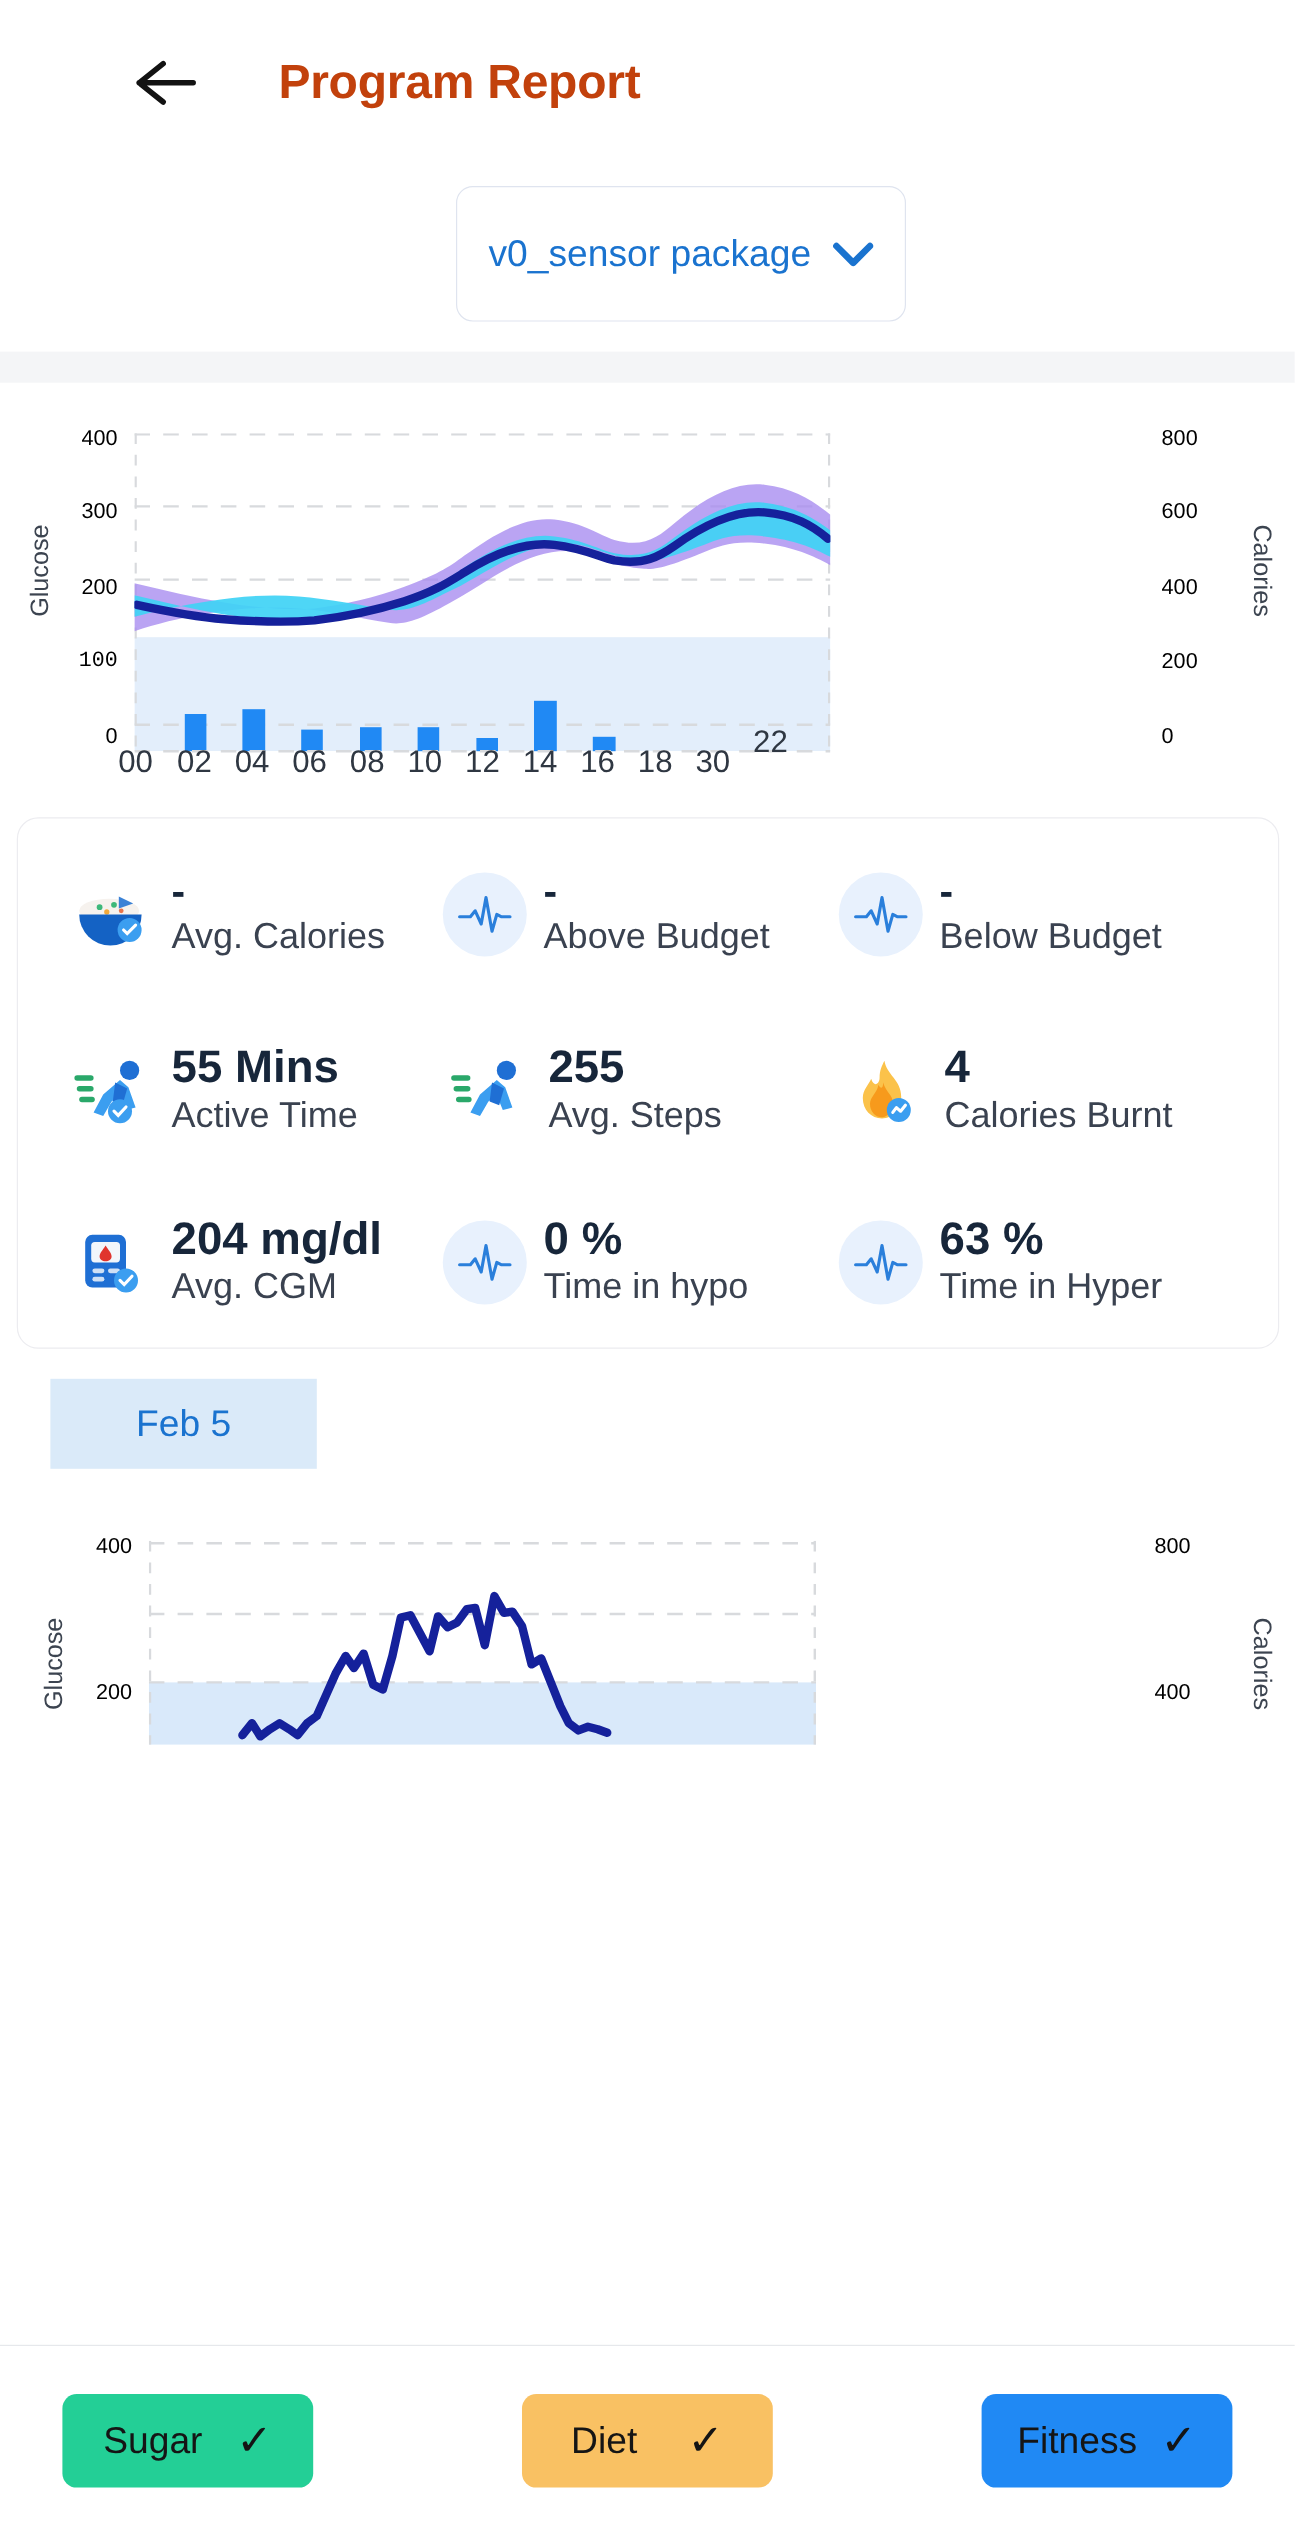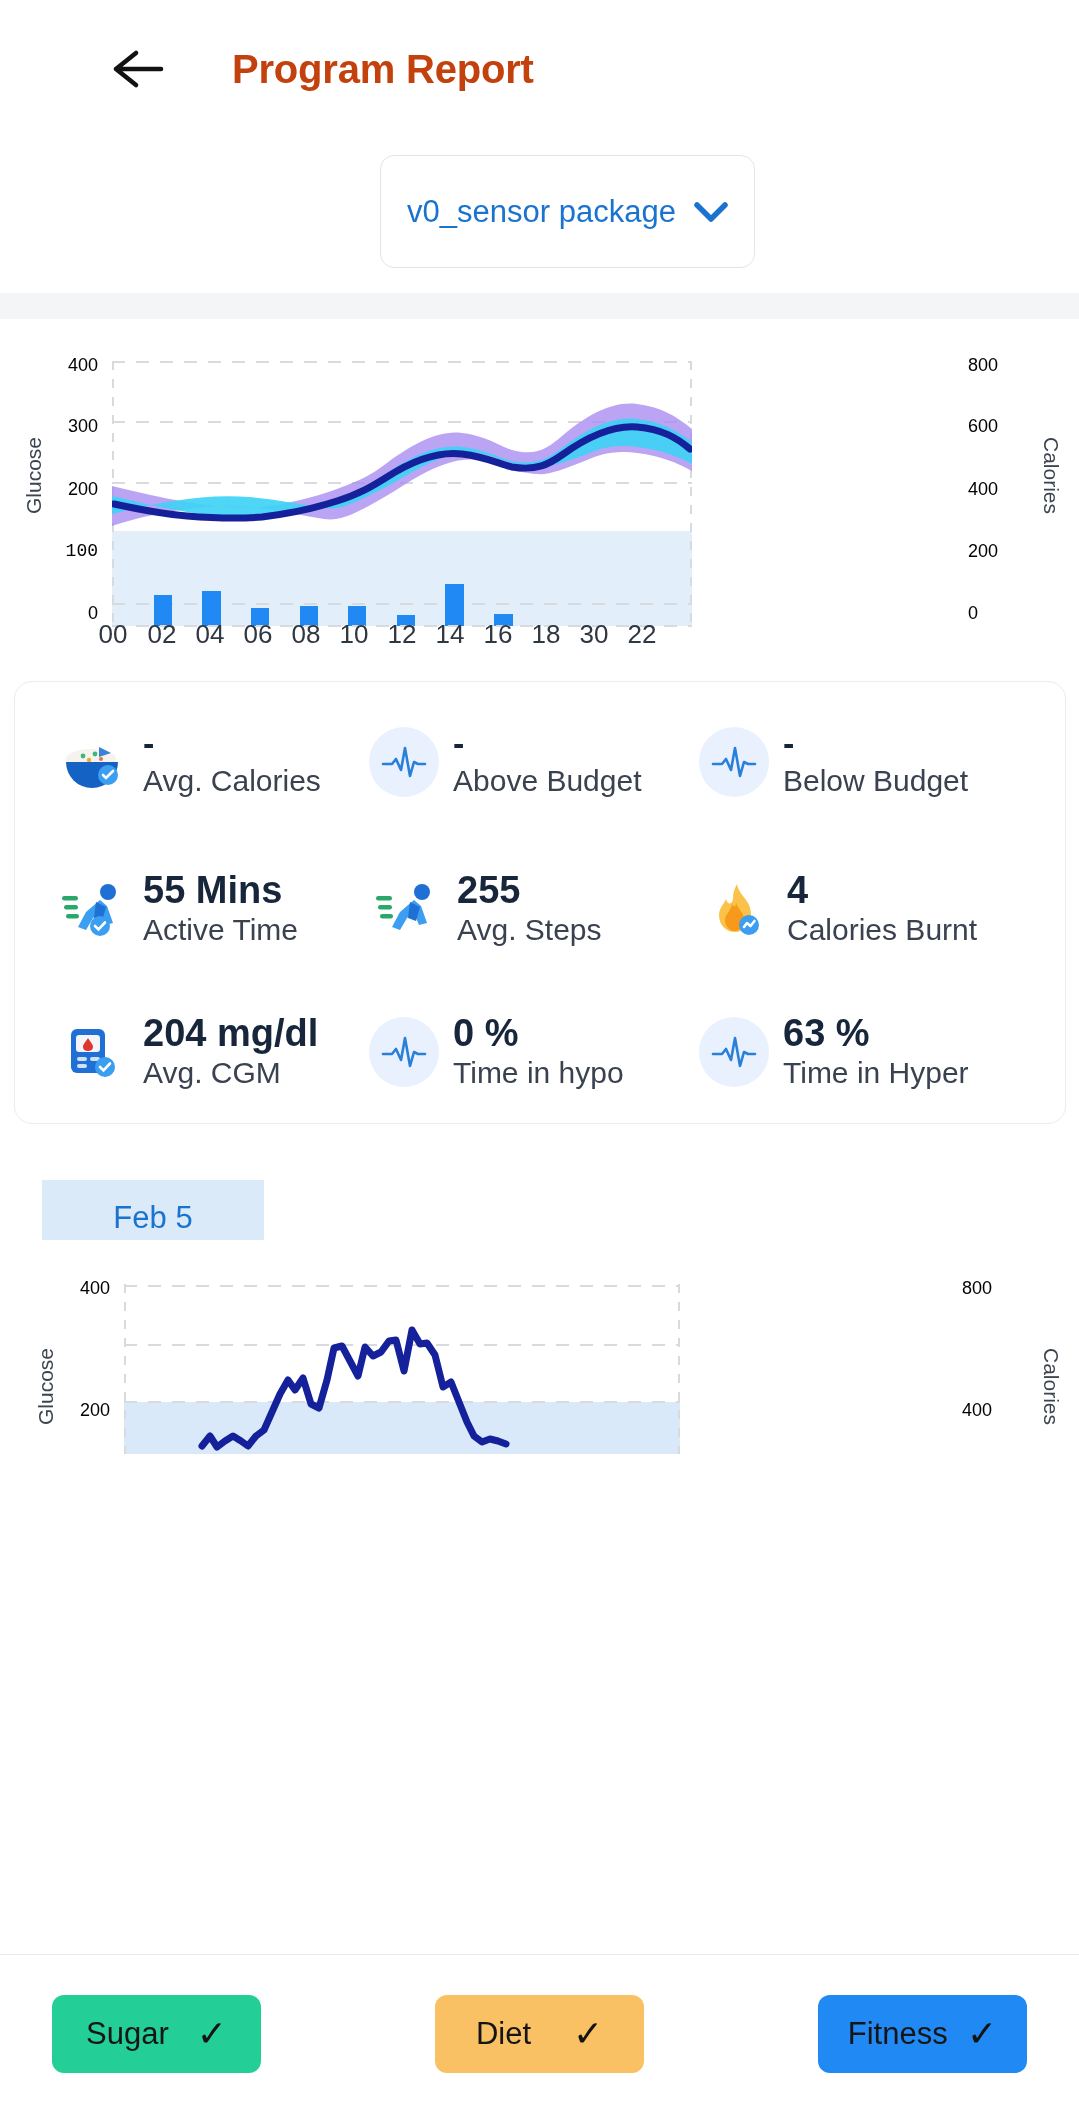--- a/index.html
+++ b/index.html
@@ -113,21 +113,21 @@
     line-height: 1.08; white-space: nowrap;
   }
   .stat-value.dash { font-size: 34px; }
   .stat-label {
     font-size: 30px; color: #3a4250; line-height: 1.15;
     white-space: nowrap; margin-top: 2px;
   }
 
   
   .date-chip {
-    position: absolute; left: 42px; top: 1180px;
+    position: absolute; left: 42px; top: 1149px;
     width: 222px; height: 75px;
     background: #daeaf9;
     display: flex; align-items: center; justify-content: center;
   }
   .date-chip span { font-size: 31px; color: #1a73cf; }
 
   
   .chart2 {
     position: absolute; left: 0; top: 1240px; width: 1079px; height: 215px;
     overflow: hidden;
@@ -248,21 +248,21 @@
       <div class="xtick" style="left:137px; top:300px; width:50px;">02</div>
       <div class="xtick" style="left:185px; top:300px; width:50px;">04</div>
       <div class="xtick" style="left:233px; top:300px; width:50px;">06</div>
       <div class="xtick" style="left:281px; top:300px; width:50px;">08</div>
       <div class="xtick" style="left:329px; top:300px; width:50px;">10</div>
       <div class="xtick" style="left:377px; top:300px; width:50px;">12</div>
       <div class="xtick" style="left:425px; top:300px; width:50px;">14</div>
       <div class="xtick" style="left:473px; top:300px; width:50px;">16</div>
       <div class="xtick" style="left:521px; top:300px; width:50px;">18</div>
       <div class="xtick" style="left:569px; top:300px; width:50px;">30</div>
-      <div class="xtick" style="left:617px; top:300px; width:50px;">22</div>
+      <div class="xtick" style="left:617px; top:284px; width:50px;">22</div>
     </div>
   </div>
 
   <div class="stats-card">
 
     <div class="stats-row" style="top:6px;">
       <div class="stat" style="width:354px; padding-left:40px;">
         <div class="stat-icon">
           <svg width="62" height="58" viewBox="0 0 62 58">
             <ellipse cx="30" cy="26" rx="25" ry="10" fill="#f6f2ee"></ellipse>

